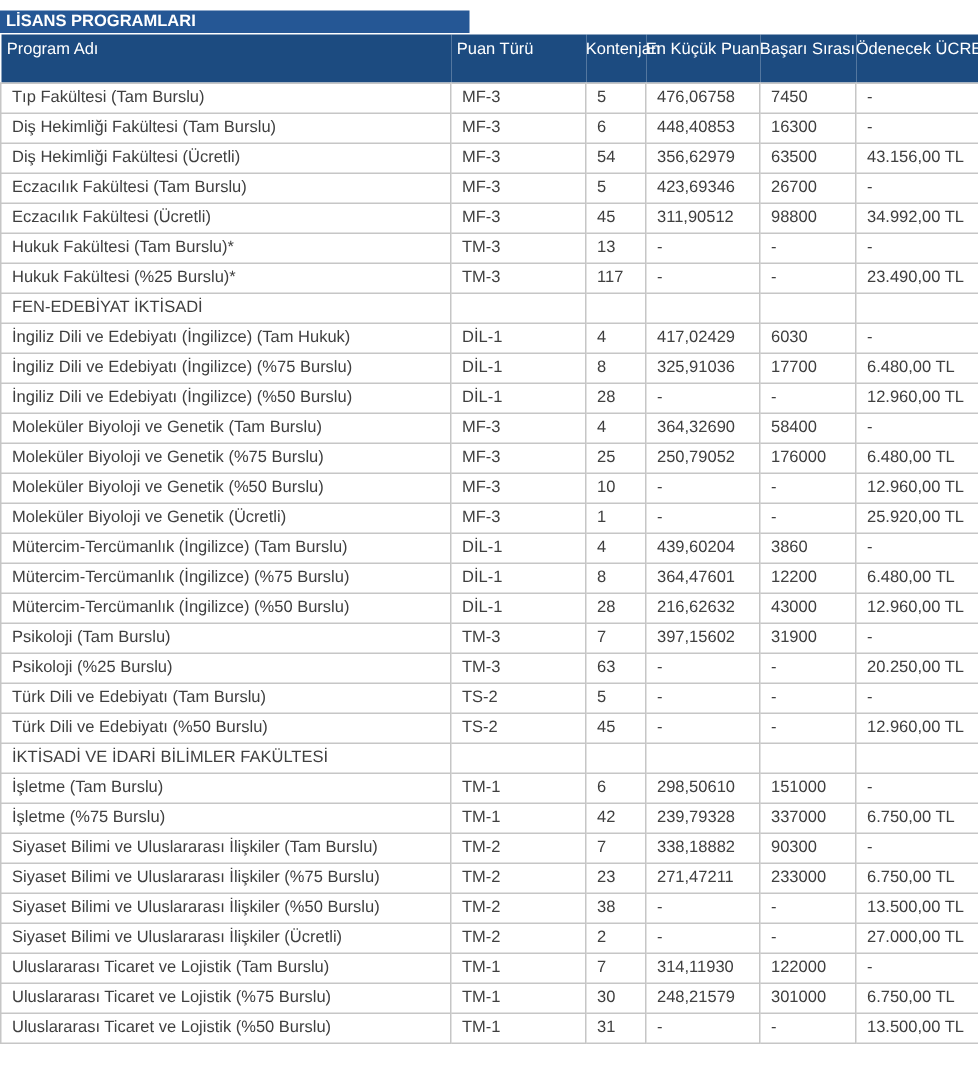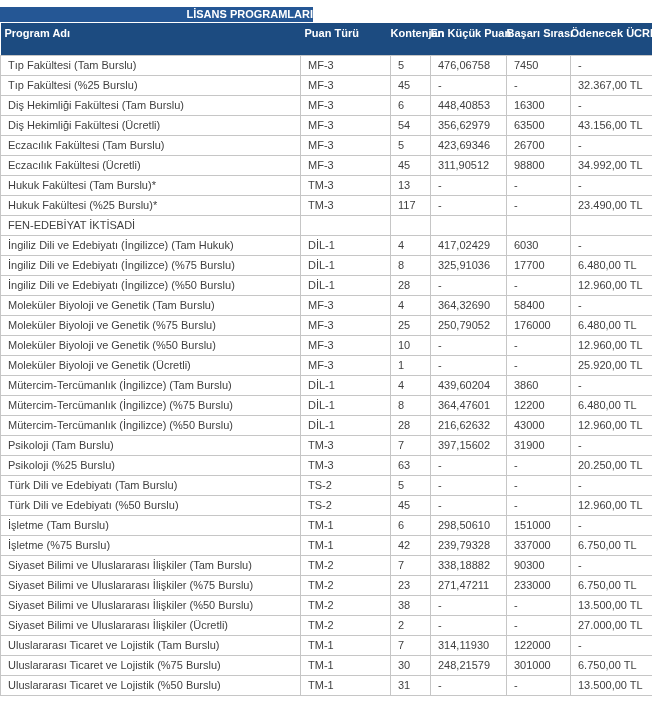--- a/index.html
+++ b/index.html
@@ -17,36 +17,36 @@
     font-family:"Liberation Sans", sans-serif;
   }
   .page{width:652px;height:728px;overflow:hidden;background:#ffffff;}
   .title-bar{
     margin:7px 0 1px 0;
     width:313px;height:15px;line-height:15px;
     background:var(--title-bar);
     color:var(--header-text);
     font-size:11px;font-weight:bold;
     padding-left:4px;
-    white-space:nowrap;overflow:hidden;text-align:right;
+    white-space:nowrap;overflow:hidden;
   }
   table.programs{
     width:652px;
     border-collapse:collapse;
     table-layout:fixed;
     font-size:11px;
     color:var(--text);
   }
   thead tr{
     background:var(--header-row);
   }
   thead th{
     height:32px;line-height:14px;
     color:var(--header-text);
-    font-size:11px;font-weight:bold;
+    font-size:11px;font-weight:normal;
     text-align:left;
     padding:0 0 12px 4px;
     white-space:nowrap;
     overflow:visible;
     border:none;
   }
   tbody td{
     height:19px;line-height:19px;
     border:1px solid var(--border);
     padding:0 2px 0 7px;
@@ -84,28 +84,20 @@
     <tbody>
         <tr>
           <td>Tıp Fakültesi (Tam Burslu)</td>
           <td>MF-3</td>
           <td>5</td>
           <td>476,06758</td>
           <td>7450</td>
           <td>-</td>
         </tr>
         <tr>
-          <td>Tıp Fakültesi (%25 Burslu)</td>
-          <td>MF-3</td>
-          <td>45</td>
-          <td>-</td>
-          <td>-</td>
-          <td>32.367,00 TL</td>
-        </tr>
-        <tr>
           <td>Diş Hekimliği Fakültesi (Tam Burslu)</td>
           <td>MF-3</td>
           <td>6</td>
           <td>448,40853</td>
           <td>16300</td>
           <td>-</td>
         </tr>
         <tr>
           <td>Diş Hekimliği Fakültesi (Ücretli)</td>
           <td>MF-3</td>
@@ -258,20 +250,28 @@
           <td>-</td>
           <td>-</td>
         </tr>
         <tr>
           <td>Türk Dili ve Edebiyatı (%50 Burslu)</td>
           <td>TS-2</td>
           <td>45</td>
           <td>-</td>
           <td>-</td>
           <td>12.960,00 TL</td>
+        </tr>
+        <tr>
+          <td>İKTİSADİ VE İDARİ BİLİMLER FAKÜLTESİ</td>
+          <td></td>
+          <td></td>
+          <td></td>
+          <td></td>
+          <td></td>
         </tr>
         <tr>
           <td>İşletme (Tam Burslu)</td>
           <td>TM-1</td>
           <td>6</td>
           <td>298,50610</td>
           <td>151000</td>
           <td>-</td>
         </tr>
         <tr>

